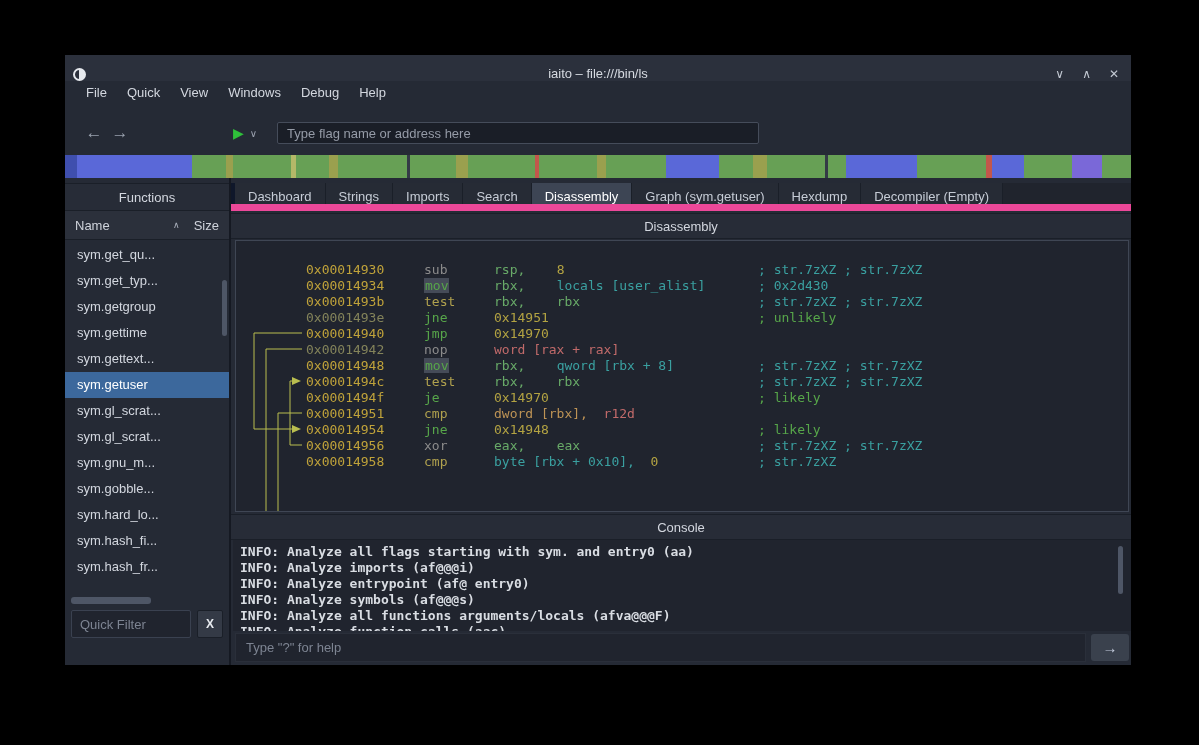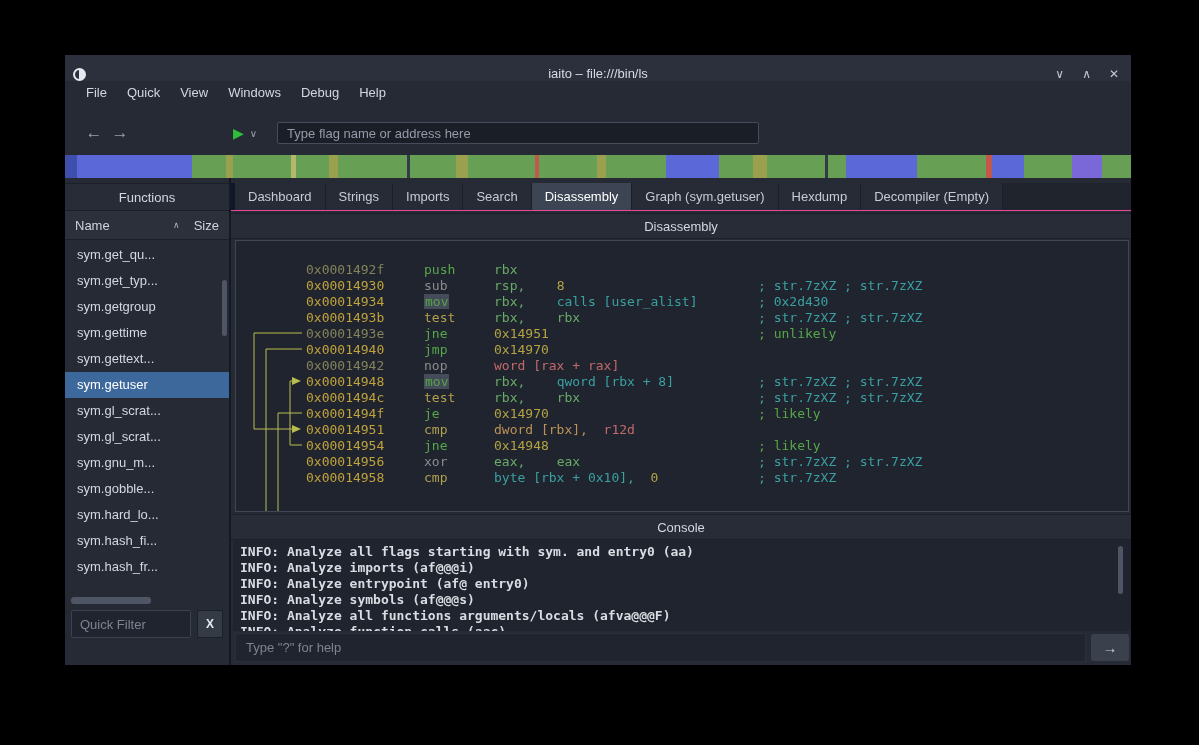--- a/index.html
+++ b/index.html
@@ -59,21 +59,21 @@
   .filter-input { flex:1; height:28px; background:#20242e; border:1px solid #3a4150;
                   border-radius:2px; color:#d0d4dc; font-size:13px; padding:0 8px;
                   outline:none; min-width:0; }
   .filter-input::placeholder { color:#7d8492; }
   .filter-clear { width:26px; height:28px; background:#343a46; border:1px solid #1a1f28;
                   border-radius:2px; color:#e8ebf0; font-size:12px; font-weight:bold;
                   display:flex; align-items:center; justify-content:center; }
   .fn-bottom { height:24px; }
 
   .rightpanel { flex:1; display:flex; flex-direction:column; padding-top:5px; min-width:0; }
-  .tabs { height:28px; display:flex; background:#0f172a; border-bottom:1px solid #ec4899;
+  .tabs { height:28px; display:flex; background:#0f172a; border-bottom:7px solid #ec4899;
           padding-left:4px; flex:0 0 auto; }
   .tab { padding:0 13px; line-height:27px; font-size:13px; color:#c6ccd6;
          background:#262b35; border-right:1px solid #1a1f28; white-space:nowrap; }
   .tab.active { background:#3d4554; color:#fff; }
   .tab-filler { flex:1; background:#20242d; }
 
   .panel-header { height:26px; line-height:25px; text-align:center; font-size:13px;
                   color:#d3d7df; background:#272c37; border-top:1px solid #1a1f28;
                   border-bottom:1px solid #1a1f28; margin-top:2px; flex:0 0 auto; }
 
@@ -228,23 +228,22 @@
       <div class="disasm">
         <svg class="arrows" width="58" height="254" viewBox="0 0 58 254">
           <path d="M58 72 H10 V168 H48" stroke="#b9bd4f" fill="none"></path>
           <polygon points="48,164 57,168 48,172" fill="#b9bd4f"></polygon>
           <path d="M58 88 H22 V254" stroke="#b9bd4f" fill="none"></path>
           <path d="M58 152 H34 V254" stroke="#b9bd4f" fill="none"></path>
           <path d="M58 184 H46 V120 H48" stroke="#b9bd4f" fill="none"></path>
           <polygon points="48,116 57,120 48,124" fill="#b9bd4f"></polygon>
         </svg>
         <div class="disasm-rows">
-            <div class="drow"><span class="addr dim">0x0001492f</span><span class="mnemcol"><span class="mnem c-grn">push</span></span><span class="ops"><span class="c-reg">rbx</span></span><span class="cmt"></span></div>
             <div class="drow"><span class="addr brt">0x00014930</span><span class="mnemcol"><span class="mnem c-gry">sub</span></span><span class="ops"><span class="c-reg">rsp,    </span><span class="c-num">8</span></span><span class="cmt"><span class="c-cyn">; str.7zXZ ; str.7zXZ</span></span></div>
-            <div class="drow"><span class="addr brt">0x00014934</span><span class="mnemcol"><span class="mnem c-grn hl">mov</span></span><span class="ops"><span class="c-reg">rbx,    </span><span class="c-cyn">calls [user_alist]</span></span><span class="cmt"><span class="c-cyn">; 0x2d430</span></span></div>
+            <div class="drow"><span class="addr brt">0x00014934</span><span class="mnemcol"><span class="mnem c-grn hl">mov</span></span><span class="ops"><span class="c-reg">rbx,    </span><span class="c-cyn">locals [user_alist]</span></span><span class="cmt"><span class="c-cyn">; 0x2d430</span></span></div>
             <div class="drow"><span class="addr brt">0x0001493b</span><span class="mnemcol"><span class="mnem c-gld">test</span></span><span class="ops"><span class="c-reg">rbx,    </span><span class="c-reg">rbx</span></span><span class="cmt"><span class="c-cyn">; str.7zXZ ; str.7zXZ</span></span></div>
             <div class="drow"><span class="addr dim">0x0001493e</span><span class="mnemcol"><span class="mnem c-grn">jne</span></span><span class="ops"><span class="c-num">0x14951</span></span><span class="cmt"><span class="c-grn">; unlikely</span></span></div>
             <div class="drow"><span class="addr brt">0x00014940</span><span class="mnemcol"><span class="mnem c-grn">jmp</span></span><span class="ops"><span class="c-num">0x14970</span></span><span class="cmt"></span></div>
             <div class="drow"><span class="addr dim">0x00014942</span><span class="mnemcol"><span class="mnem c-gry">nop</span></span><span class="ops"><span class="c-red">word [rax + rax]</span></span><span class="cmt"></span></div>
             <div class="drow"><span class="addr brt">0x00014948</span><span class="mnemcol"><span class="mnem c-grn hl">mov</span></span><span class="ops"><span class="c-reg">rbx,    </span><span class="c-cyn">qword [rbx + 8]</span></span><span class="cmt"><span class="c-cyn">; str.7zXZ ; str.7zXZ</span></span></div>
             <div class="drow"><span class="addr brt">0x0001494c</span><span class="mnemcol"><span class="mnem c-gld">test</span></span><span class="ops"><span class="c-reg">rbx,    </span><span class="c-reg">rbx</span></span><span class="cmt"><span class="c-cyn">; str.7zXZ ; str.7zXZ</span></span></div>
             <div class="drow"><span class="addr brt">0x0001494f</span><span class="mnemcol"><span class="mnem c-grn">je</span></span><span class="ops"><span class="c-num">0x14970</span></span><span class="cmt"><span class="c-grn">; likely</span></span></div>
             <div class="drow"><span class="addr brt">0x00014951</span><span class="mnemcol"><span class="mnem c-gld">cmp</span></span><span class="ops"><span class="c-org">dword [rbx],  </span><span class="c-red">r12d</span></span><span class="cmt"></span></div>
             <div class="drow"><span class="addr brt">0x00014954</span><span class="mnemcol"><span class="mnem c-grn">jne</span></span><span class="ops"><span class="c-num">0x14948</span></span><span class="cmt"><span class="c-grn">; likely</span></span></div>
             <div class="drow"><span class="addr brt">0x00014956</span><span class="mnemcol"><span class="mnem c-gry">xor</span></span><span class="ops"><span class="c-reg">eax,    </span><span class="c-reg">eax</span></span><span class="cmt"><span class="c-cyn">; str.7zXZ ; str.7zXZ</span></span></div>

